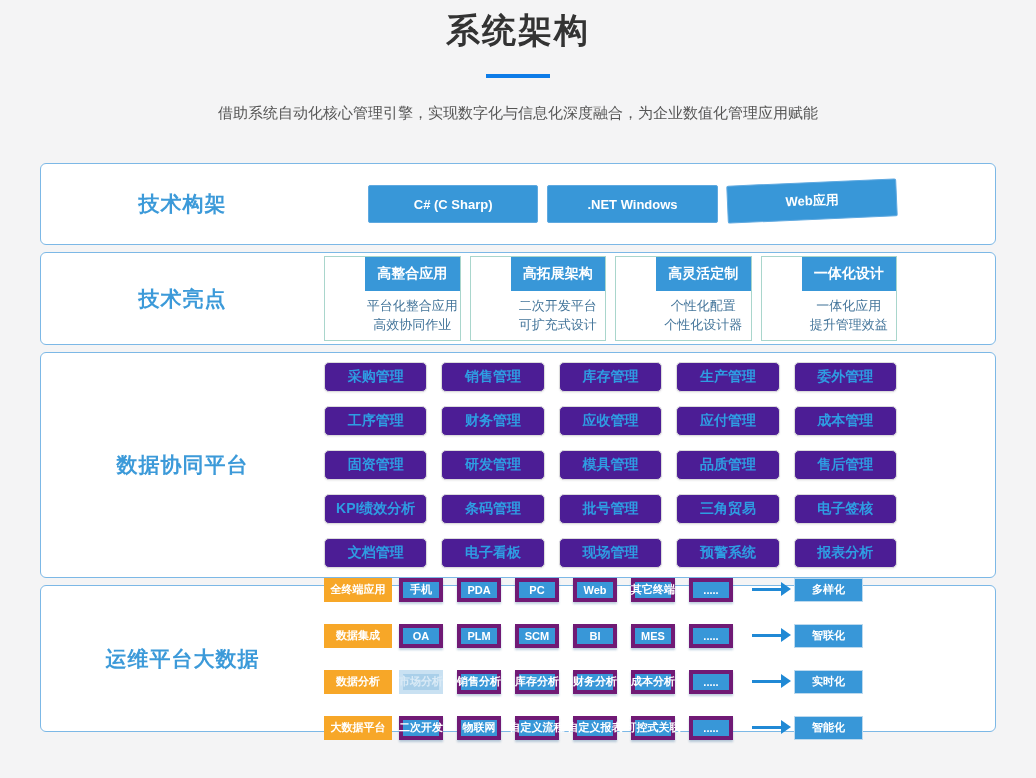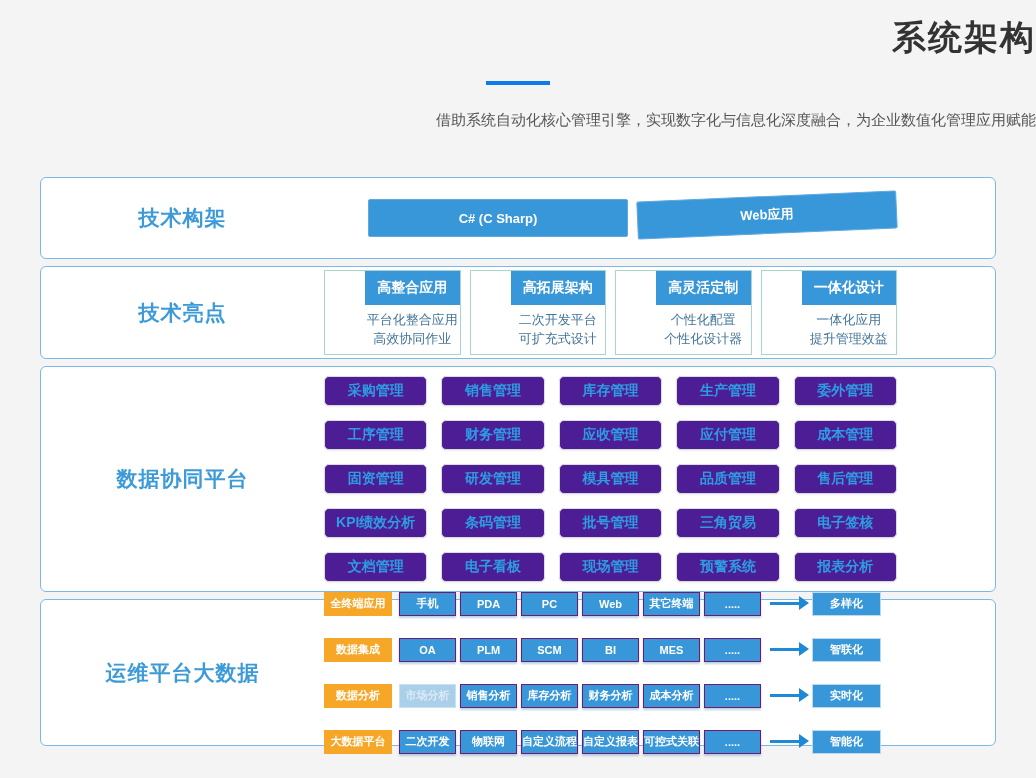--- a/index.html
+++ b/index.html
@@ -6,27 +6,27 @@
   html,body { width:1036px; height:778px; }
   body {
     background:#f4f4f5;
     font-family:"Liberation Sans","DejaVu Sans",sans-serif;
     overflow:hidden;
     position:relative;
   }
   .page { width:1036px; height:778px; position:relative; }
 
   
-  .hero { text-align:right; padding-top:15px; }
+  .hero { text-align:center; padding-top:8px; }
   .hero h1 { font-size:34px; font-weight:700; color:#333; letter-spacing:2px; }
   .underline { width:64px; height:4px; background:#0d7ce8; margin:20px auto 0 auto; }
   .subtitle { margin-top:26px; font-size:15px; color:#555; }
 
   
-  .sections { position:absolute; left:40px; top:177px; width:956px; }
+  .sections { position:absolute; left:40px; top:163px; width:956px; }
   .section {
     background:#fff;
     border:1px solid #7cb8e6;
     border-radius:6px;
     margin-bottom:7px;
     display:flex;
     align-items:stretch;
   }
   .section-label {
     width:283px; flex:none;
@@ -84,27 +84,27 @@
   }
   .bd-row { display:flex; align-items:center; }
   .bd-cat {
     width:68px; height:24px; flex:none;
     background:#f7a728; color:#fff;
     font-size:11px; font-weight:700;
     display:flex; align-items:center; justify-content:center;
     margin-right:7px;
   }
   .bd-btn {
-    width:57px; height:24px; flex:none;
+    width:44px; height:24px; flex:none;
     background:#3897d8; color:#fff;
     font-size:11px; font-weight:700;
-    border:1px solid #701a75;
+    border:4px solid #701a75;
     box-shadow:0 2px 2px rgba(70,120,160,0.35);
     display:flex; align-items:center; justify-content:center;
-    margin-right:4px; white-space:nowrap; cursor:pointer;
+    margin-right:14px; white-space:nowrap; cursor:pointer;
   }
   .bd-btn.muted { background:#a9cfe9; color:#d9eaf6; border-color:#c9e1f2; box-shadow:none; }
   .bd-arrow { width:30px; height:3px; background:#2089d5; position:relative; margin:0 12px 0 5px; flex:none; }
   .bd-arrow::after {
     content:""; position:absolute; right:-9px; top:-6px;
     border-left:10px solid #2089d5;
     border-top:7.5px solid transparent;
     border-bottom:7.5px solid transparent;
   }
   .bd-result {
@@ -126,20 +126,21 @@
     <div class="underline"></div>
     <div class="subtitle">借助系统自动化核心管理引擎，实现数字化与信息化深度融合，为企业数值化管理应用赋能</div>
   </div>
 
   <div class="sections">
 
     <div class="section sec-stack">
       <div class="section-label">技术构架</div>
       <div class="section-content">
         <div class="stack-btn">C# (C Sharp)</div>
+        <div class="stack-btn">.NET Windows</div>
         <div class="stack-btn tilt">Web应用</div>
       </div>
     </div>
 
     <div class="section sec-hl">
       <div class="section-label">技术亮点</div>
       <div class="section-content">
         <div class="hl-card">
           <div class="hl-card-head">高整合应用</div>
           <div class="hl-card-body">

